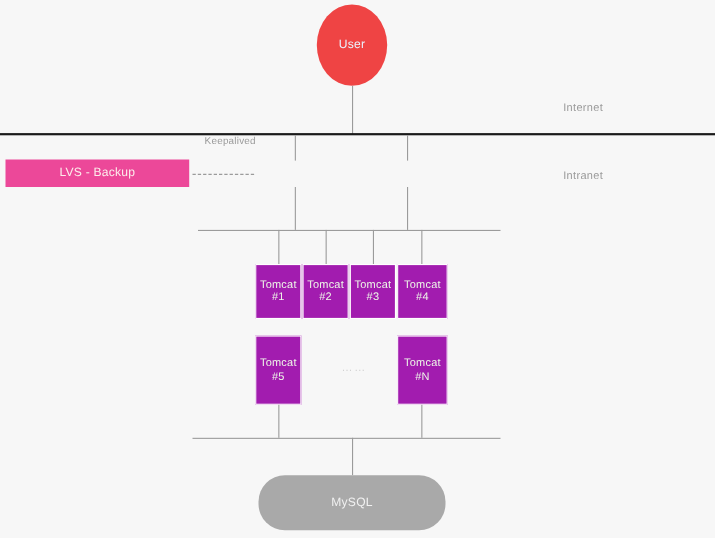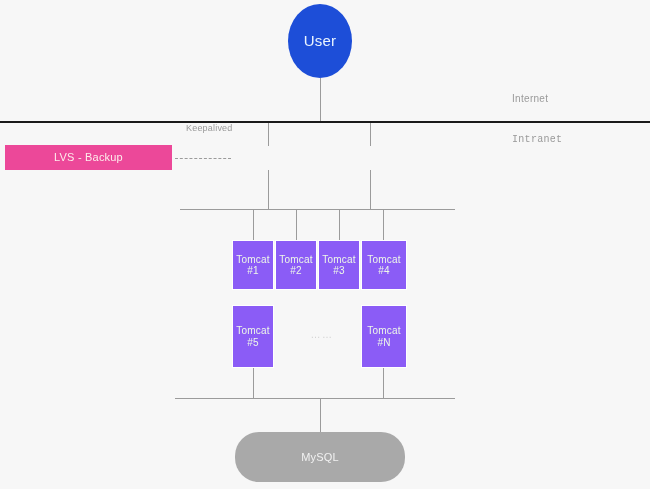--- a/index.html
+++ b/index.html
@@ -37,39 +37,39 @@
     display: block;
     white-space: pre-line;
   }
 
   
   .user-node {
     left: 288px;
     top: 4px;
     width: 64px;
     height: 74px;
-    background: #1d4ed8;
+    background: #ef4444;
     border-radius: 50%;
-    font-size: 15px;
+    font-size: 11px;
     color: #eaf4fe;
   }
 
   
   .lvs-box {
     background: #ec4899;
     font-size: 11px;
     color: #fdeceb;
     height: 25px;
   }
   .lvs-backup { left: 5px;   top: 145px; width: 167px; }
   .lvs-active { left: 232px; top: 145px; width: 178px; }
 
   
   .tomcat-box {
-    background: #8b5cf6;
+    background: #a21caf;
     font-size: 10px;
     color: #eef8e8;
     border: 1px solid #ffffff;
   }
   .tc1 { left: 232px; top: 240px; width: 42px; height: 50px; }
   .tc2 { left: 275px; top: 240px; width: 42px; height: 50px; }
   .tc3 { left: 318px; top: 240px; width: 42px; height: 50px; }
   .tc4 { left: 361px; top: 240px; width: 46px; height: 50px; }
   .tc5 { left: 232px; top: 305px; width: 42px; height: 63px; }
   .tcN { left: 361px; top: 305px; width: 46px; height: 63px; }
@@ -88,21 +88,21 @@
 
   
   .zone-label {
     position: absolute;
     font-size: 10px;
     color: #9a9a9a;
     letter-spacing: 0.3px;
     user-select: none;
   }
   .zone-internet { left: 512px; top: 93px; }
-  .zone-intranet { left: 512px; top: 134px; font-family: Liberation Mono, monospace; }
+  .zone-intranet { left: 512px; top: 155px; }
 
   .keepalived-label {
     position: absolute;
     left: 186px;
     top: 123px;
     font-size: 9px;
     color: #9a9a9a;
     letter-spacing: 0.2px;
     user-select: none;
   }

